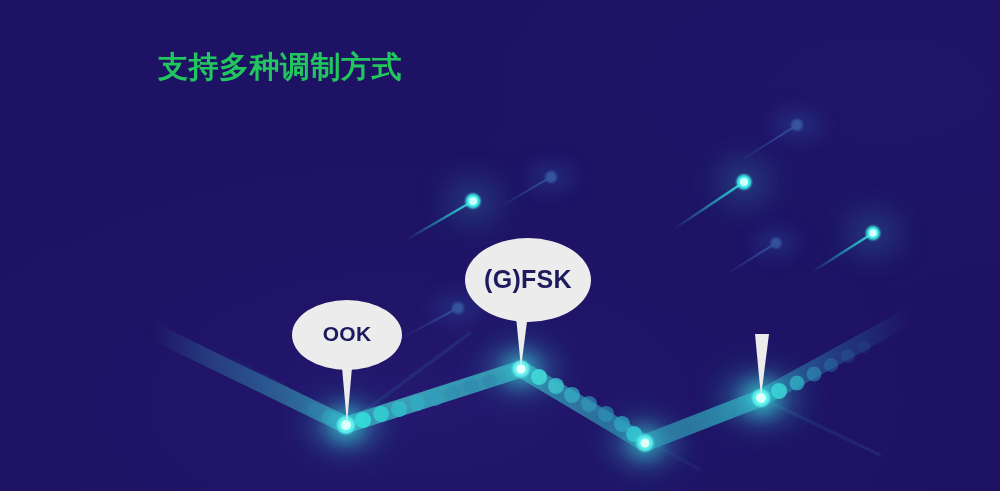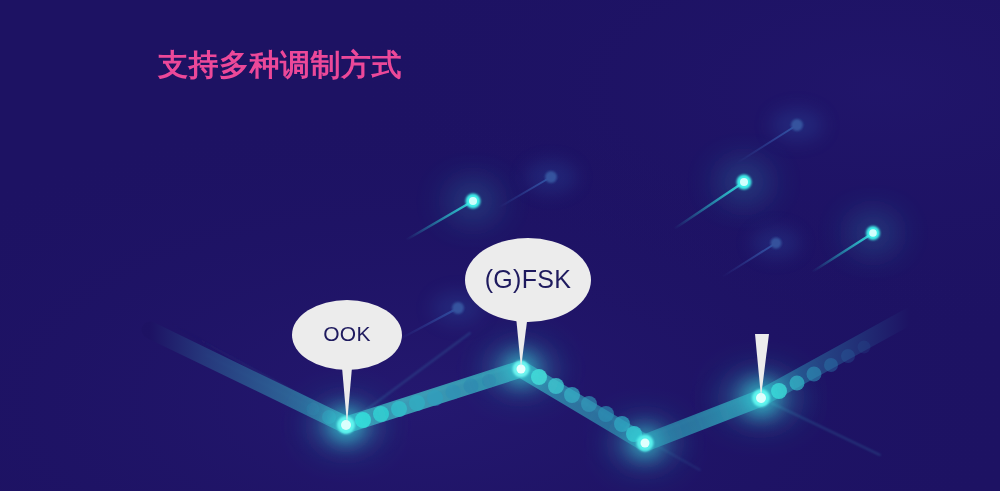--- a/index.html
+++ b/index.html
@@ -20,24 +20,23 @@
     position: absolute;
     left: 0;
     top: 0;
     width: 1000px;
     height: 491px;
     display: block;
   }
   .headline {
     position: absolute;
     left: 158px;
-    color: #ec4899;
+    color: #22c55e;
     letter-spacing: 0.5px;
     white-space: nowrap;
-    font-family: Liberation Mono, monospace;
   }
   #headline-cn {
     top: 48px;
     font-size: 30px;
     font-weight: bold;
     line-height: 38px;
   }
   #headline-en {
     top: 103px;
     font-size: 32px;
@@ -45,21 +44,21 @@
     line-height: 44px;
   }
   .bubble {
     position: absolute;
     background: #ececec;
     border-radius: 50%;
     display: flex;
     align-items: center;
     justify-content: center;
     color: #1e1a5e;
-    font-weight: normal;
+    font-weight: bold;
     box-sizing: border-box;
   }
   .bubble-label {
     position: relative;
     top: -1px;
     letter-spacing: 0.3px;
     white-space: nowrap;
   }
   #bubble-ook {
     left: 292px;

